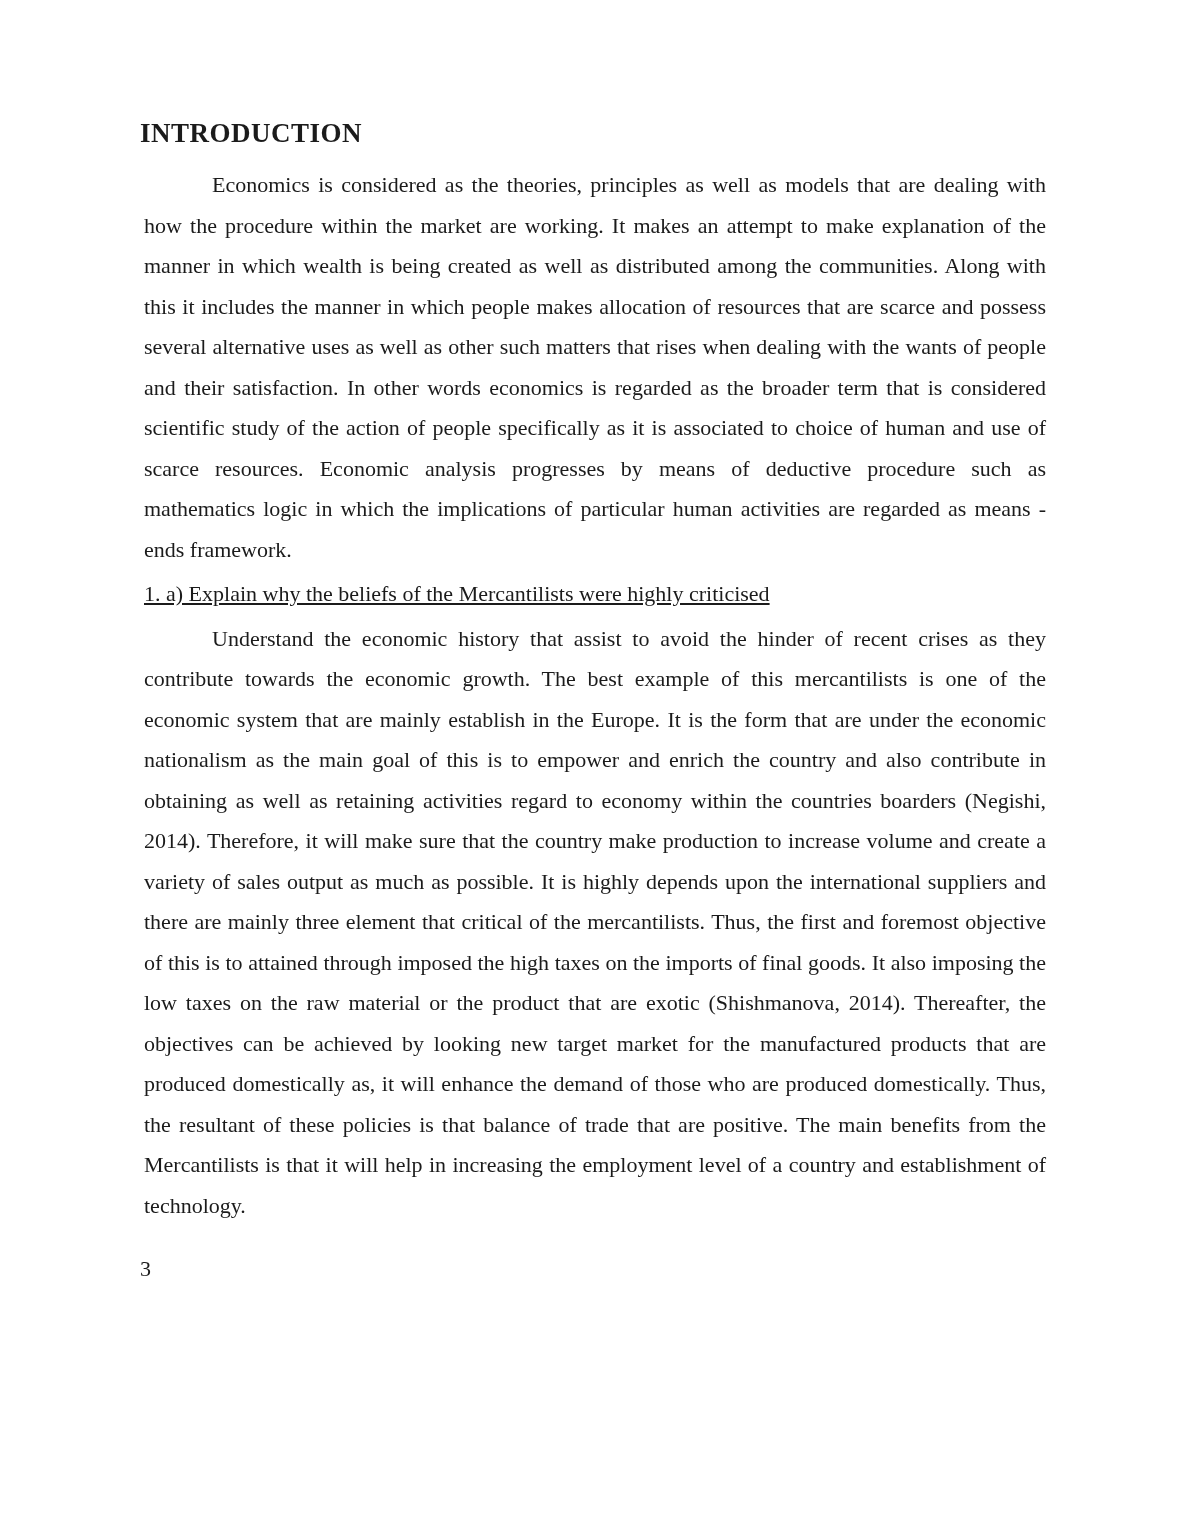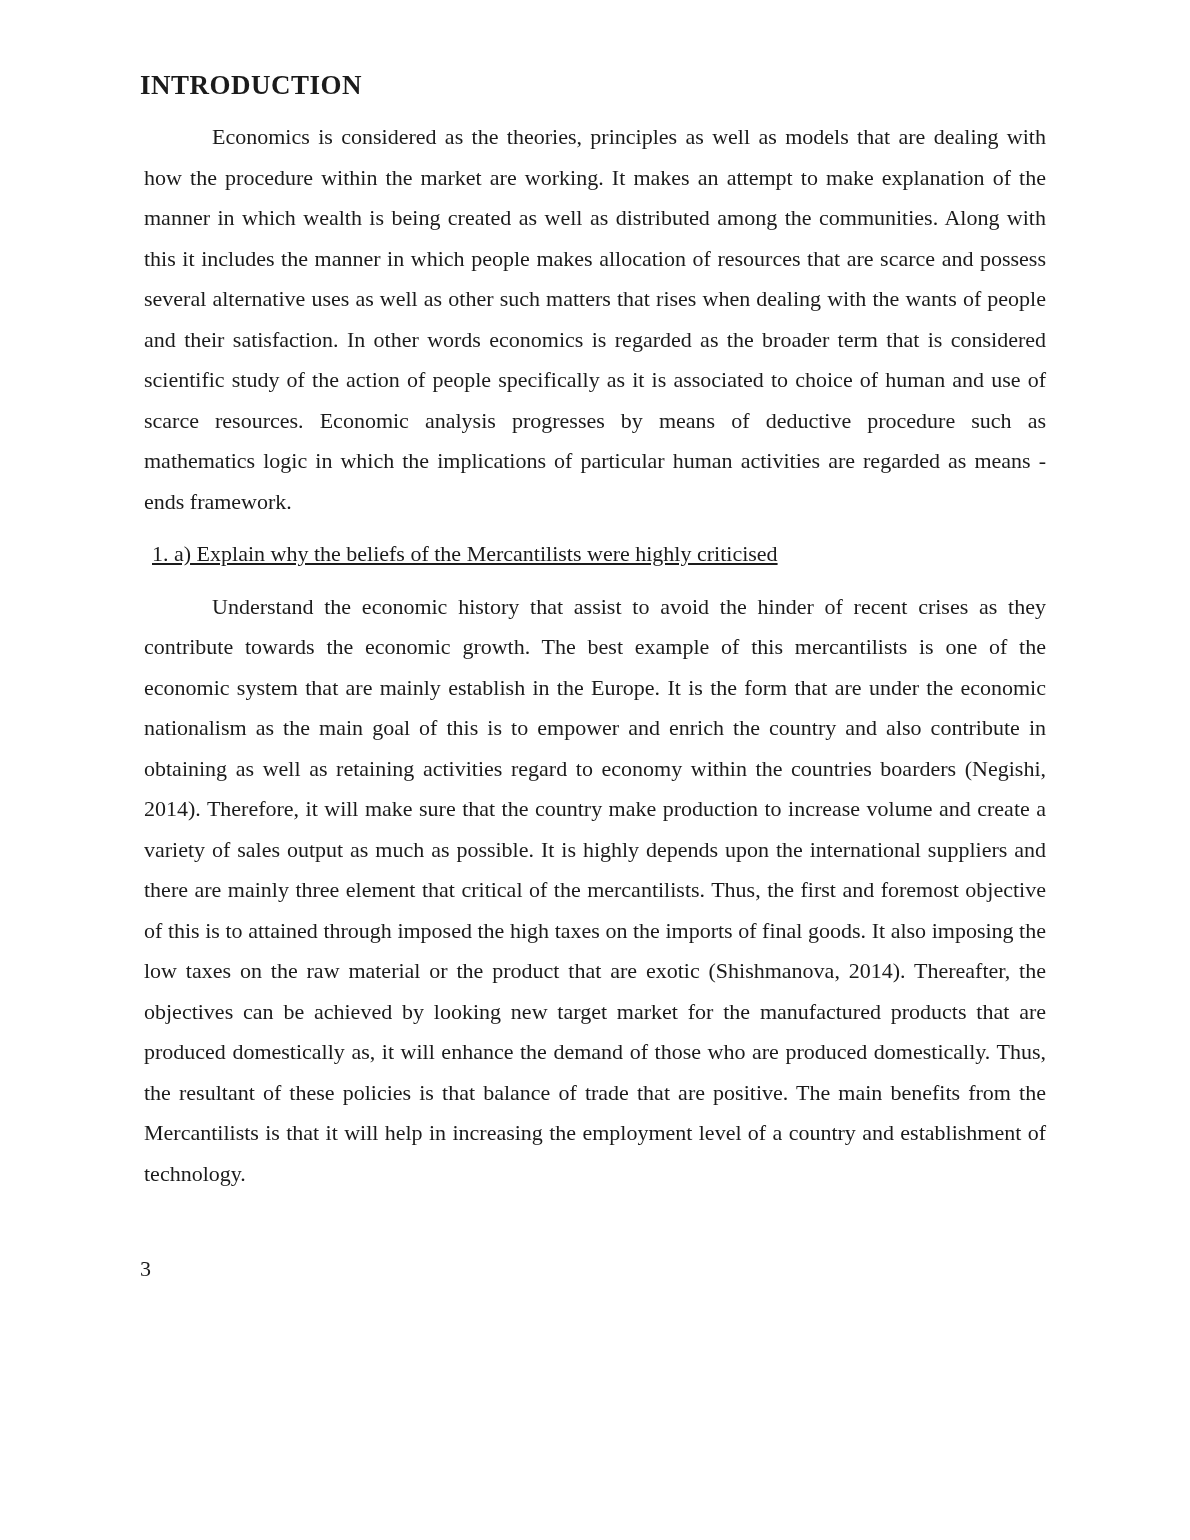--- a/index.html
+++ b/index.html
@@ -6,21 +6,21 @@
     margin: 0;
     padding: 0;
     background: #ffffff;
   }
   .page {
     position: relative;
     width: 1190px;
     height: 1430px;
     background: #ffffff;
     box-sizing: border-box;
-    padding: 70px 140px 0 140px;
+    padding: 118px 140px 0 140px;
     font-family: "Liberation Serif", "DejaVu Serif", serif;
     color: #1b1b1b;
     overflow: hidden;
   }
   .section-heading {
     font-size: 27px;
     font-weight: bold;
     margin: 0 0 16px 0;
     letter-spacing: 0.5px;
   }
@@ -29,21 +29,21 @@
     line-height: 40.5px;
     text-align: justify;
     text-indent: 68px;
     margin: 4px;
   }
   .subheading {
     font-size: 22px;
     line-height: 40.5px;
     font-weight: normal;
     text-decoration: underline;
-    margin: 12px;
+    margin: 4px;
     text-align: left;
   }
   .page-number {
     position: absolute;
     left: 140px;
     bottom: 148px;
     font-size: 22px;
     line-height: 26px;
   }
 </style>

